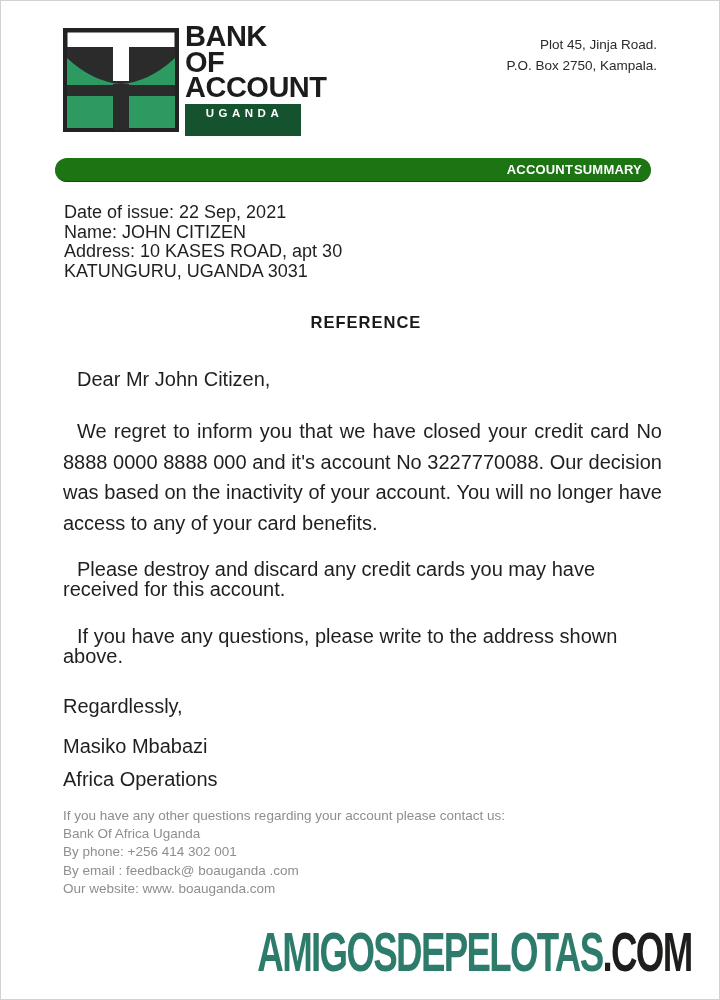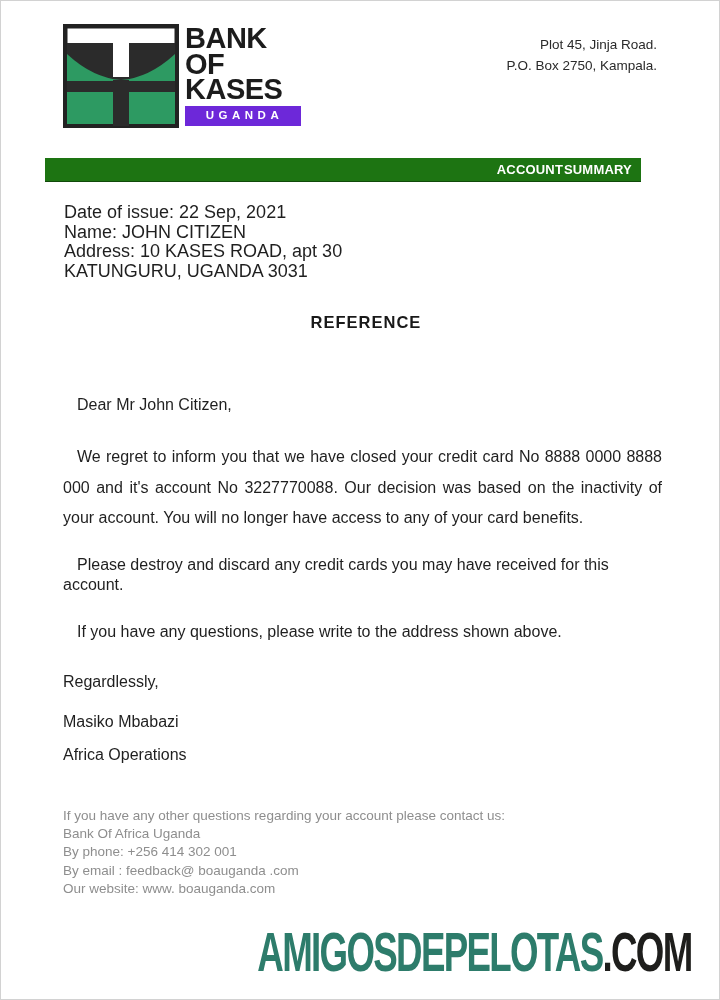--- a/index.html
+++ b/index.html
@@ -8,48 +8,48 @@
     border:1px solid #d2d2d2; background:#ffffff; overflow:hidden;
     font-family:"Liberation Sans", sans-serif; color:#1f1f1f;
   }
 
   
   .logo { position:absolute; left:62px; top:23px; display:flex; align-items:center; }
   .logo-mark { width:116px; height:104px; display:block; }
   .logo-text { margin-left:6px; margin-top:0px; }
   .logo-line { font-size:29px; font-weight:700; line-height:25.5px; letter-spacing:-0.5px; color:#1c1c1c; }
   .uganda-bar {
-    margin-top:3px; width:113px; height:20px; background:#6d28d9;
+    margin-top:3px; width:113px; height:32px; background:#14532d;
     color:#ffffff; font-size:11.5px; font-weight:700; letter-spacing:4.5px;
     line-height:19px; text-align:center; padding-left:3px;
   }
   .bank-address {
     position:absolute; right:62px; top:33px; text-align:right;
     font-size:13.5px; line-height:21px; color:#2a2a2a;
   }
 
   
   .banner {
-    position:absolute; left:44px; top:157px; width:596px; height:23px;
-    background:#1d7412; border-bottom:1px solid #114a0a; text-align:right;
+    position:absolute; left:54px; top:157px; width:596px; height:23px;
+    background:#1d7412; border-bottom:1px solid #114a0a; text-align:right;border-radius:12px;
   }
   .banner-label {
     color:#ffffff; font-weight:700; font-size:13px; line-height:23px;
     padding-right:9px; letter-spacing:0.2px; word-spacing:-3px;
   }
 
   
   .recipient { position:absolute; left:63px; top:202px; font-size:18px; line-height:19.5px; }
 
   
   .letter-title {
     position:absolute; left:0; top:306px; width:100%; margin:6px;
     text-align:center; font-size:16.5px; font-weight:700; letter-spacing:1px; color:#191919;
   }
-  .letter-body { position:absolute; left:62px; top:394px; width:599px; font-size:16px; }
+  .letter-body { position:absolute; left:62px; top:368px; width:599px; font-size:20px; }
   .salutation { line-height:20px; text-indent:14px; }
   .para1 { margin:27px 0 0 0; line-height:30.5px; text-align:justify; text-indent:14px; }
   .para2 { margin:21px 0 0 0; line-height:20px; text-indent:14px; }
   .para3 { margin:27px 0 0 0; line-height:20px; text-indent:14px; }
   .closing { margin:30px 0 0 0; line-height:20px; }
   .sig-name { margin:20px 0 0 0; line-height:20px; }
   .sig-title { margin:13px 0 0 0; line-height:20px; }
 
   
   .footer { position:absolute; left:62px; top:806px; font-size:13.5px; line-height:18.2px; color:#8e8e8e; }
@@ -79,21 +79,21 @@
 
       <rect x="50" y="6" width="16" height="47" fill="#ffffff"></rect>
 
       <rect x="4" y="57" width="108" height="11" fill="#2b2b2b"></rect>
 
       <rect x="50" y="56" width="16" height="46" fill="#2b2b2b"></rect>
     </svg>
     <div class="logo-text">
       <div class="logo-line">BANK</div>
       <div class="logo-line">OF</div>
-      <div class="logo-line">KASES</div>
+      <div class="logo-line">ACCOUNT</div>
       <div class="uganda-bar">UGANDA</div>
     </div>
   </div>
 
   <div class="bank-address">
     <div>Plot 45, Jinja Road.</div>
     <div>P.O. Box 2750, Kampala.</div>
   </div>
 
   <div class="banner">

